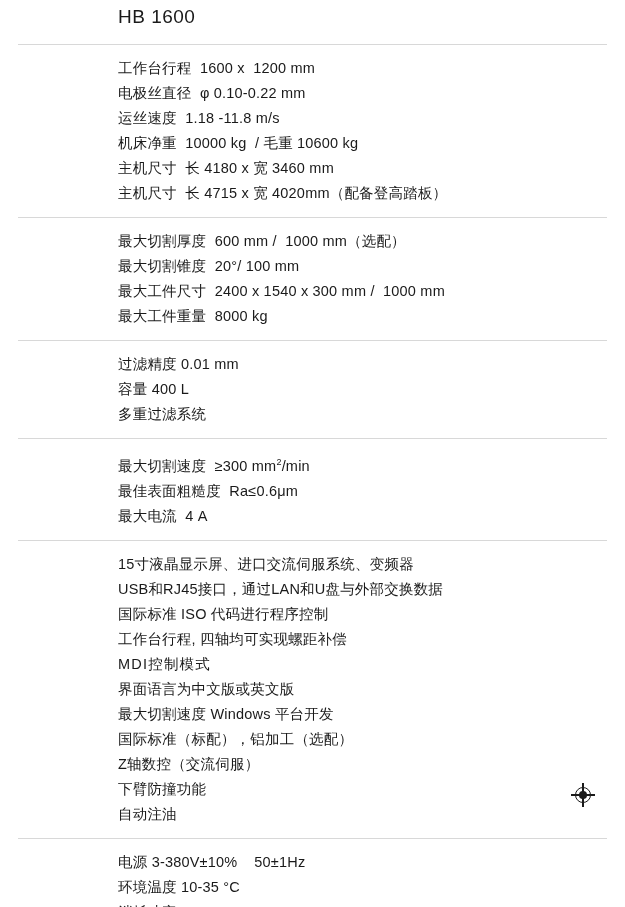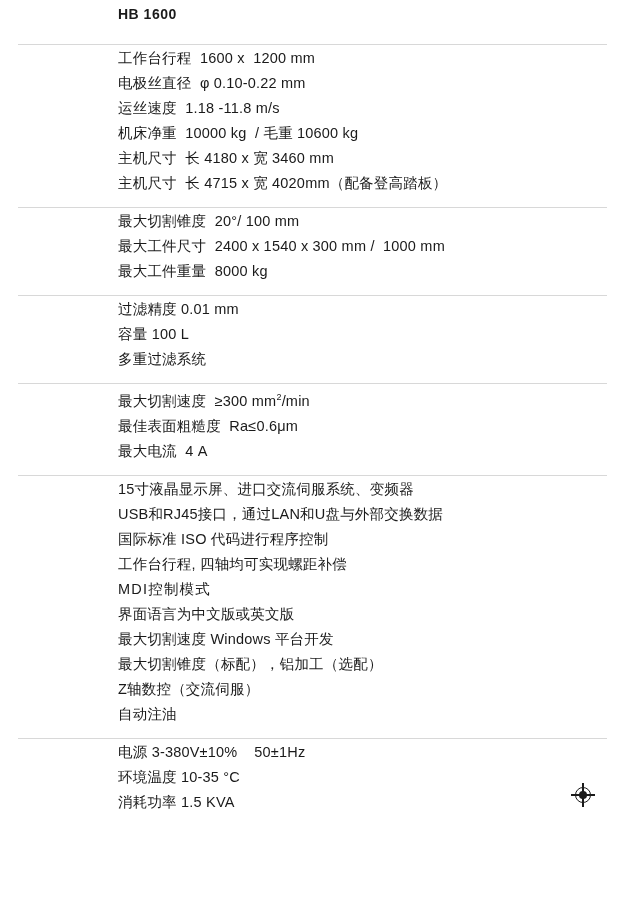--- a/index.html
+++ b/index.html
@@ -18,33 +18,33 @@
   .page {
     position: relative;
     width: 625px;
     height: 907px;
     box-sizing: border-box;
   }
   .title {
     position: absolute;
     left: 118px;
     top: 6px;
-    font-size: 14px;
-    font-weight: bold;
+    font-size: 19px;
+    font-weight: normal;
     letter-spacing: 0.5px;
     color: #1a1a1a;
   }
   .content {
     position: absolute;
     left: 0;
     top: 44px;
     width: 625px;
   }
   .spec-group {
-    padding: 1px 0 11px 0;
+    padding: 11px 0 11px 0;
     border-top: 1px solid #d8d8d8;
     margin: 0 18px 0 18px;
   }
   .spec-group:first-child {
     border-top: 1px solid #d8d8d8;
   }
   .spec-line {
     font-size: 14.5px;
     line-height: 25px;
     padding-left: 100px;
@@ -115,47 +115,49 @@
     <div class="spec-group">
       <div class="spec-line">工作台行程  1600 x  1200 mm</div>
       <div class="spec-line">电极丝直径  φ 0.10-0.22 mm</div>
       <div class="spec-line">运丝速度  1.18 -11.8 m/s</div>
       <div class="spec-line">机床净重  10000 kg  / 毛重 10600 kg</div>
       <div class="spec-line">主机尺寸  长 4180 x 宽 3460 mm</div>
       <div class="spec-line">主机尺寸  长 4715 x 宽 4020mm（配备登高踏板）</div>
     </div>
 
     <div class="spec-group">
+      <div class="spec-line">最大切割厚度  600 mm /  1000 mm（选配）</div>
       <div class="spec-line">最大切割锥度  20°/ 100 mm</div>
       <div class="spec-line">最大工件尺寸  2400 x 1540 x 300 mm /  1000 mm</div>
       <div class="spec-line">最大工件重量  8000 kg</div>
     </div>
 
     <div class="spec-group">
       <div class="spec-line">过滤精度 0.01 mm</div>
-      <div class="spec-line">容量 100 L</div>
+      <div class="spec-line">容量 400 L</div>
       <div class="spec-line">多重过滤系统</div>
     </div>
 
     <div class="spec-group">
       <div class="spec-line"><span>最大切割速度  ≥300 mm</span><sup>2</sup><span>/min</span></div>
       <div class="spec-line">最佳表面粗糙度  Ra≤0.6μm</div>
       <div class="spec-line">最大电流  4 A</div>
     </div>
 
     <div class="spec-group">
       <div class="spec-line">15寸液晶显示屏、进口交流伺服系统、变频器</div>
       <div class="spec-line">USB和RJ45接口，通过LAN和U盘与外部交换数据</div>
       <div class="spec-line">国际标准 ISO 代码进行程序控制</div>
       <div class="spec-line">工作台行程, 四轴均可实现螺距补偿</div>
       <div class="spec-line bold">MDI控制模式</div>
       <div class="spec-line">界面语言为中文版或英文版</div>
       <div class="spec-line">最大切割速度 Windows 平台开发</div>
-      <div class="spec-line">最大切割锥度（标配），铝加工（选配）</div>
+      <div class="spec-line">国际标准（标配），铝加工（选配）</div>
       <div class="spec-line">Z轴数控（交流伺服）</div>
+      <div class="spec-line">下臂防撞功能</div>
       <div class="spec-line">自动注油</div>
     </div>
 
     <div class="spec-group">
       <div class="spec-line">电源 3-380V±10%    50±1Hz</div>
       <div class="spec-line">环境温度 10-35 °C</div>
       <div class="spec-line">消耗功率 1.5 KVA</div>
     </div>
 
   </div>

